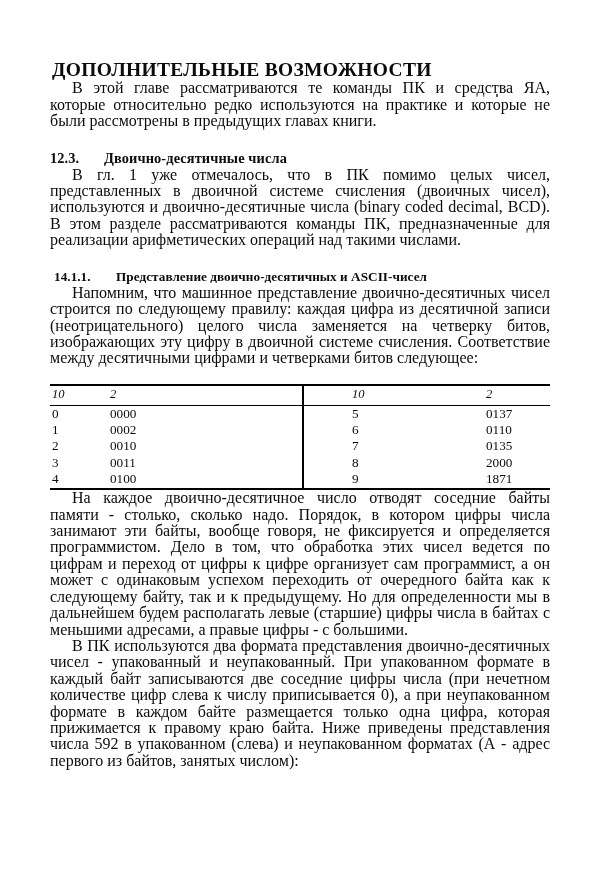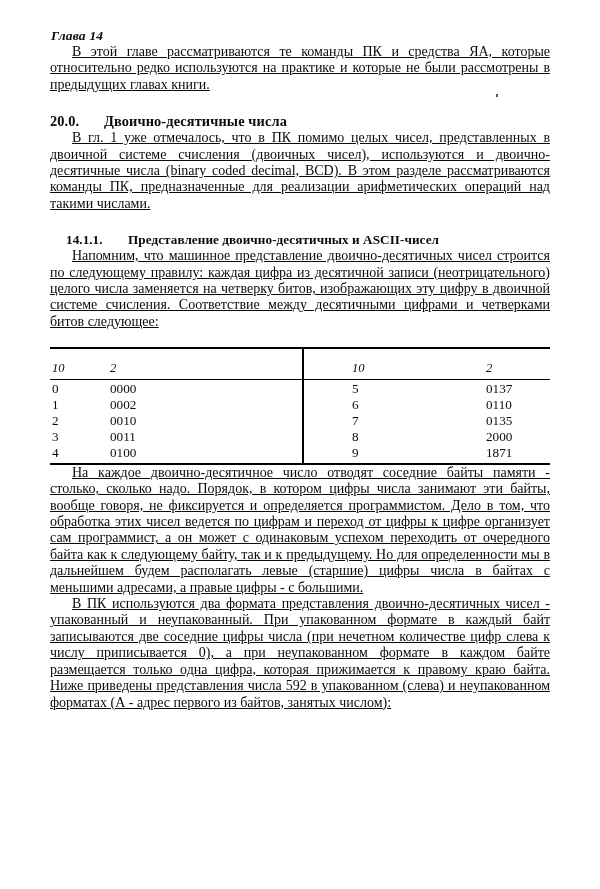--- a/index.html
+++ b/index.html
@@ -50,66 +50,65 @@
   .speck {
     position: absolute;
     left: 446px;
     top: 66px;
     width: 2px;
     height: 3px;
     background: #555;
   }
 
   p.body-text {
-    font-size: 14px;
+    font-size: 16px;
     line-height: 16.4px;
     text-align: justify;
     text-indent: 22px;
     margin: 0;
     hyphens: manual;
-    text-decoration: underline;
   }
 
   .gap-intro { margin-top: 27px; }
   .gap-after-h2 { margin-top: 10px; }
   .gap-after-h3 { margin-top: 8px; }
   .gap-after-table { margin-top: 14px; }
   .gap-para { margin-top: 0px; }
 
   h2.sec-h2 {
     font-size: 14.4px;
     font-weight: bold;
     margin: 20px 0 0 0;
     letter-spacing: 0.1px;
   }
   h2.sec-h2 .num { display: inline-block; width: 54px; }
 
   h3.sec-h3 {
     font-size: 13.2px;
     font-weight: bold;
-    margin: 20px 0 0 16px;
+    margin: 20px 0 0 4px;
     letter-spacing: 0.05px;
   }
   h3.sec-h3 .num { display: inline-block; width: 62px; }
 
   
   .bcd-table-wrap {
     margin-top: 17px;
     width: 500px;
   }
   table.bcd {
     width: 100%;
     border-collapse: collapse;
     font-size: 13.2px;
   }
   table.bcd thead th {
     font-style: italic;
     font-weight: normal;
     text-align: left;
-    padding: 12px 0 3px 0;
+    padding: 1px 0 3px 0;
     font-size: 12.6px;
   }
   table.bcd thead tr {
     border-top: 2.2px solid #000;
     border-bottom: 1.6px solid #000;
   }
   table.bcd tbody tr:last-child td {
     padding-bottom: 2px;
   }
   table.bcd tbody {
@@ -130,29 +129,29 @@
   }
   table.bcd thead th.div-left { border-right: 2.2px solid #000; }
 </style>
 </head>
 <body>
 
 <div class="page">
 
   <div class="content">
 
-    <div class="chapter-label">Глава 14</div>
-
+
+    <div class="chapter-title">ДОПОЛНИТЕЛЬНЫЕ ВОЗМОЖНОСТИ</div>
 
     <div class="speck"></div>
 
     <p class="body-text gap-intro">В этой главе рассматриваются те команды ПК и средства ЯА, которые относительно редко используются на практике и которые не были рассмотрены в предыдущих главах книги.</p>
 
     <h2 class="sec-h2">
-      <span class="num">20.0.</span><span>Двоично-десятичные числа</span>
+      <span class="num">12.3.</span><span>Двоично-десятичные числа</span>
     </h2>
 
     <p class="body-text gap-after-h2">В гл. 1 уже отмечалось, что в ПК помимо целых чисел, представленных в двоичной системе счисления (двоичных чисел), используются и двоично-десятичные числа (binary coded decimal, BCD). В этом разделе рассматриваются команды ПК, предназначенные для реализации арифметических операций над такими числами.</p>
 
     <h3 class="sec-h3">
       <span class="num">14.1.1.</span><span>Представление двоично-десятичных и ASCII-чисел</span>
     </h3>
 
     <p class="body-text gap-after-h3">Напомним, что машинное представление двоично-десятичных чисел строится по следующему правилу: каждая цифра из десятичной записи (неотрицательного) целого числа заменяется на четверку битов, изображающих эту цифру в двоичной системе счисления. Соответствие между десятичными цифрами и четверками битов следующее:</p>
 

